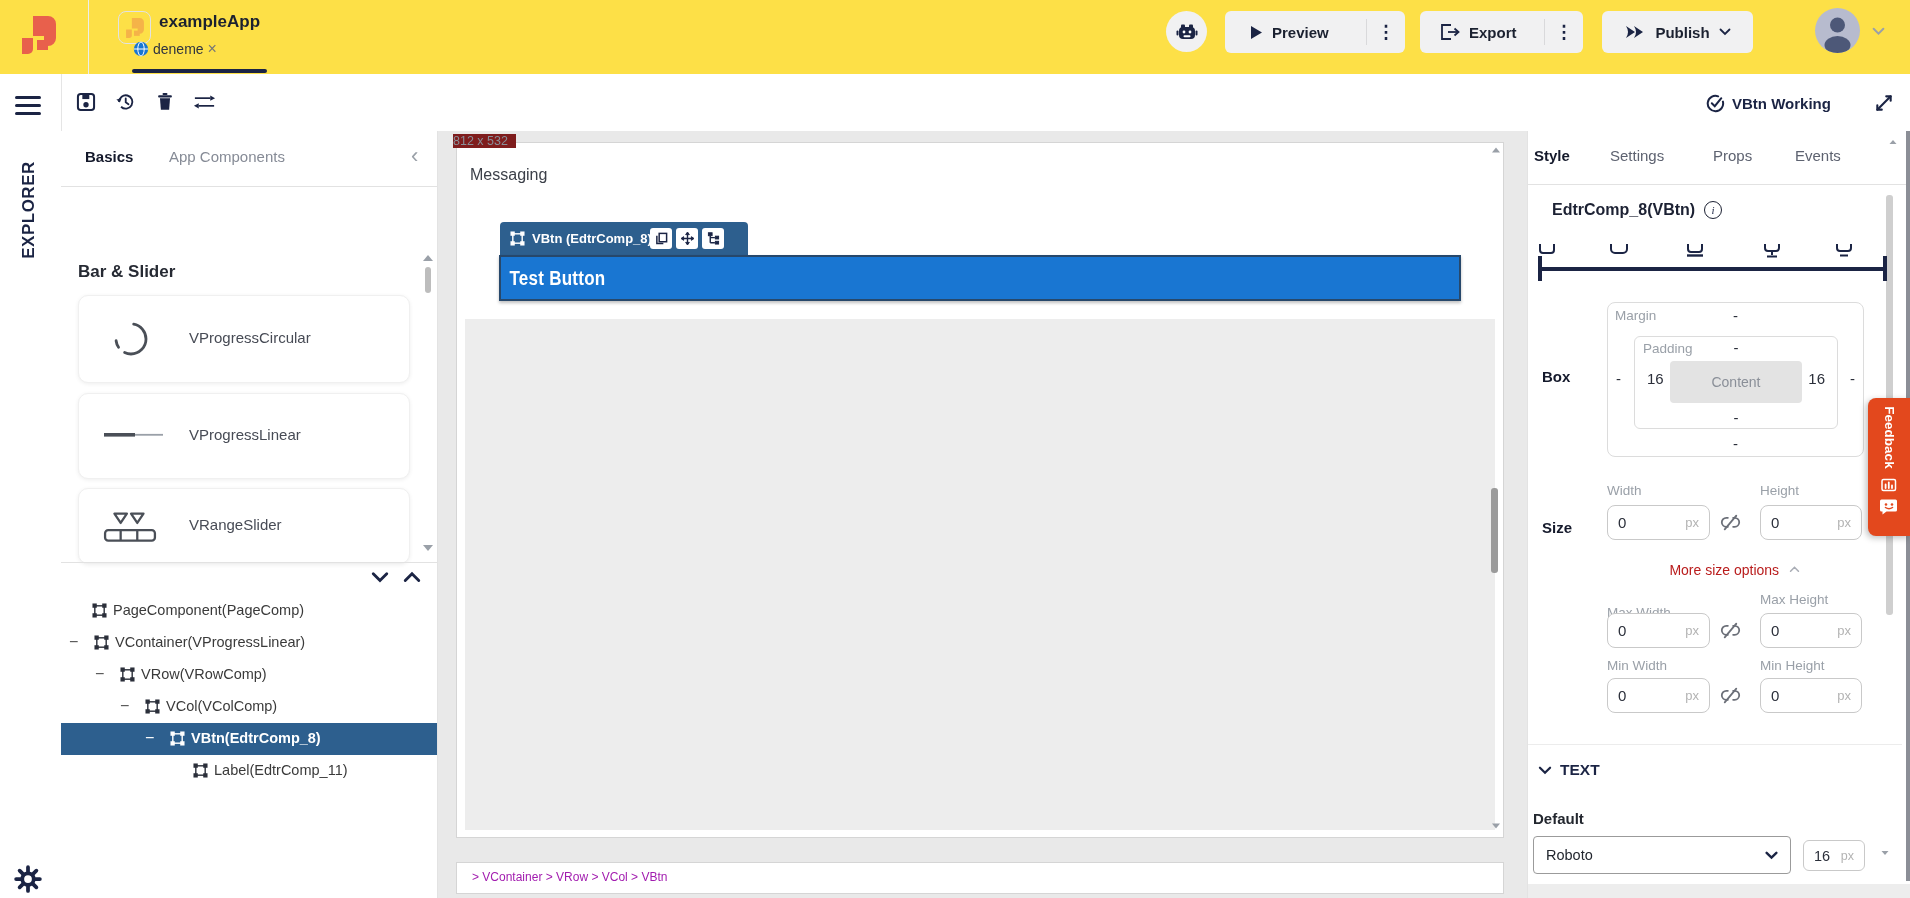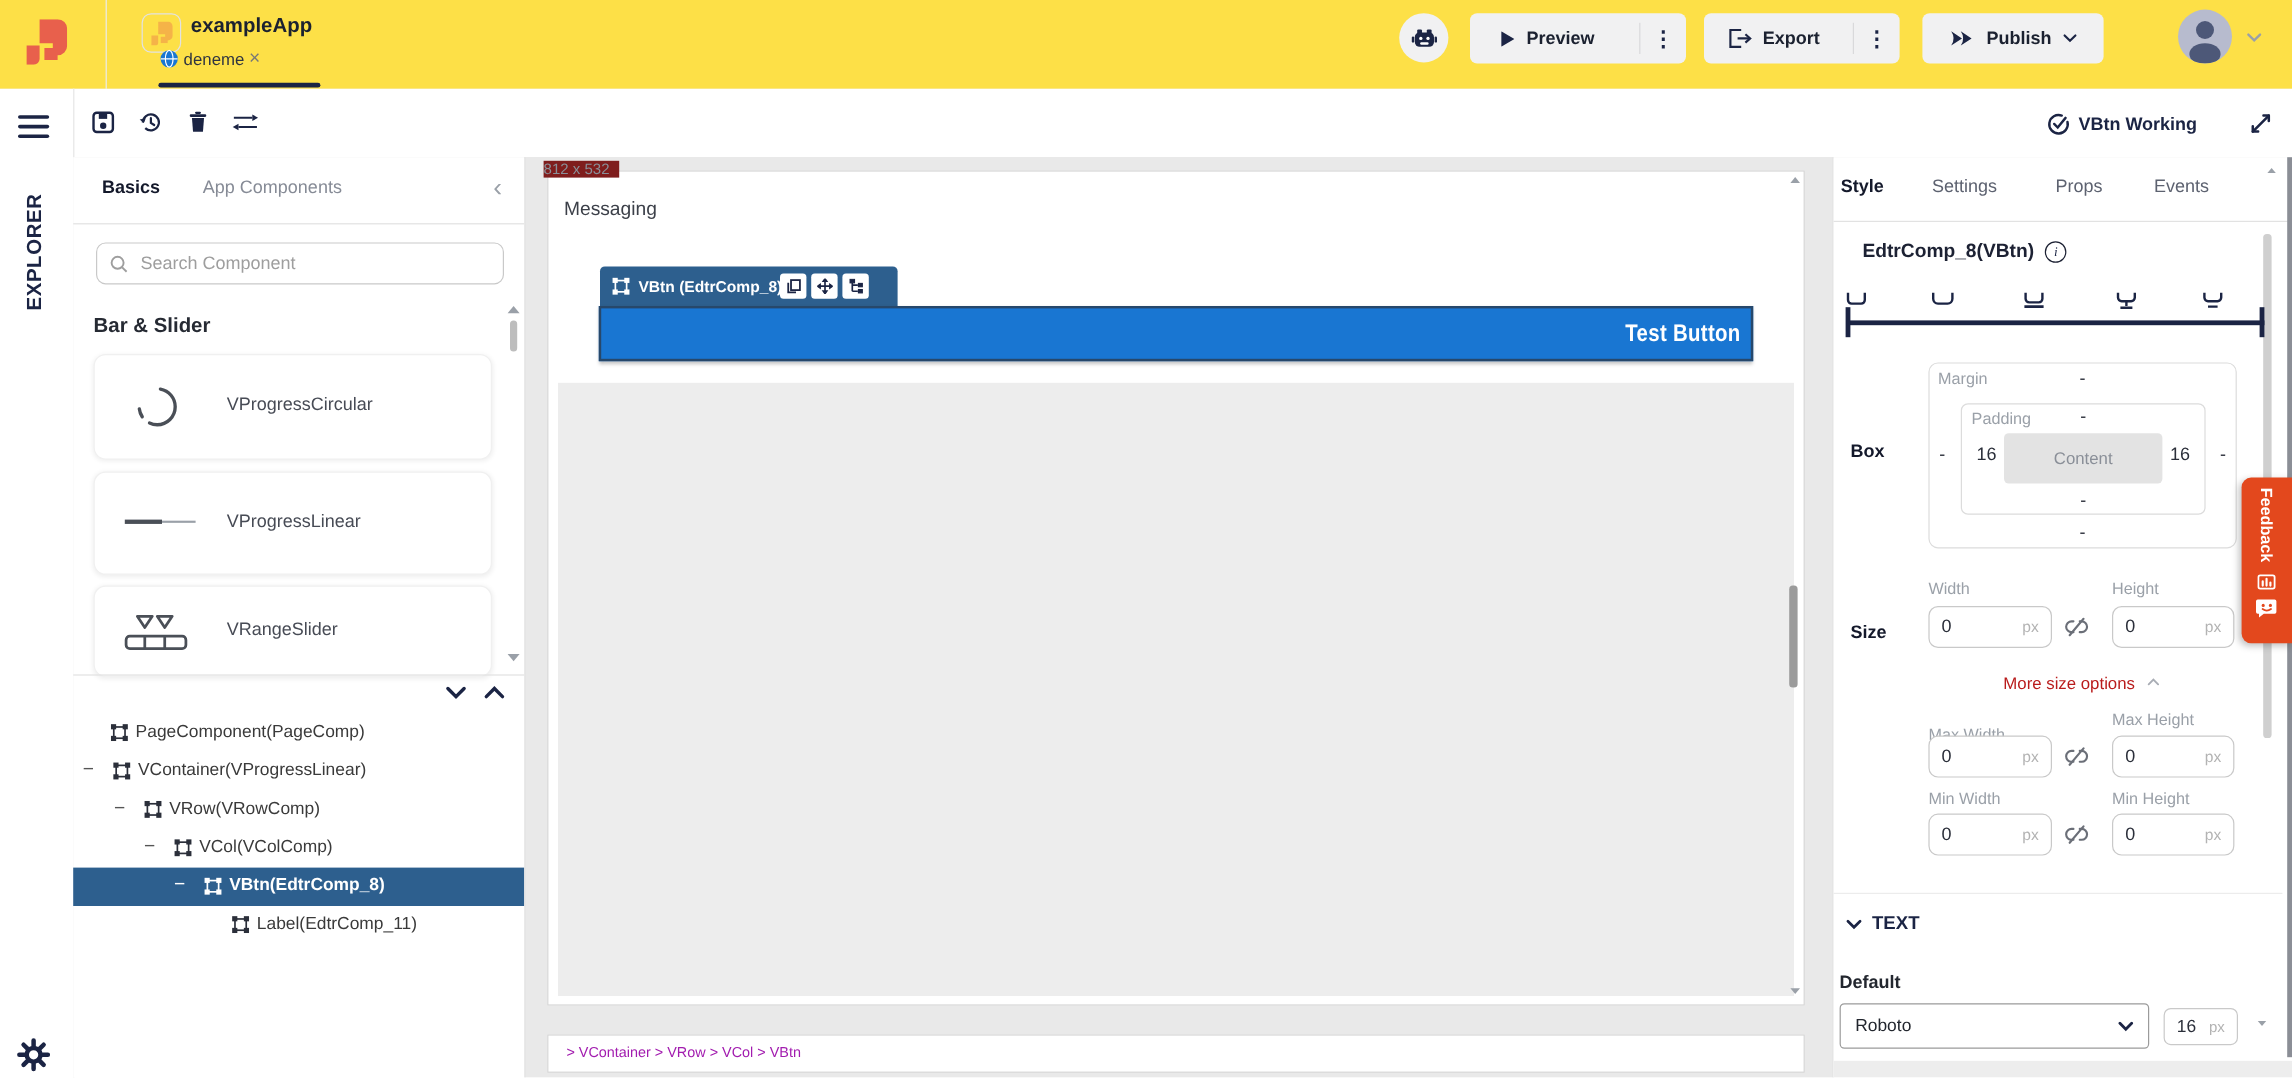--- a/index.html
+++ b/index.html
@@ -52,21 +52,21 @@
   .trow.selected svg{color:#fff}
   .selico{color:#2b2f3a}
   
   #center{left:437px;top:131px;width:1091px;height:767px;background:#e9e9e9;border-left:1px solid #e3e3e3;border-right:1px solid #e3e3e3;box-sizing:border-box}
   #canvas{left:18px;top:11px;width:1048px;height:696px;background:#fff;border:1px solid #d5d5d5;box-sizing:border-box}
   .size-lbl{font-size:12.5px;color:#8a8f98;background:#7f1d1d;padding-right:8px}
   .page-title{font-size:16px;color:#3c4049}
   .seltab{left:43px;top:79px;width:248px;height:33px;background:#2d5f8e;border-radius:4px 4px 0 0}
   .seltab .lbl{position:absolute;left:32px;top:9px;font-size:13px;font-weight:600;color:#fff;white-space:nowrap}
   .minibtn{position:absolute;top:6px;width:22px;height:21px;background:#fff;border-radius:3px;display:flex;align-items:center;justify-content:center;color:#1b2444}
-  .testbtn{left:42px;top:112px;width:962px;height:46px;background:#1976d2;border:2px solid #27486b;box-sizing:border-box;display:flex;align-items:center;justify-content:flex-end;box-shadow:0 2px 3px rgba(0,0,0,.25)}
+  .testbtn{left:42px;top:112px;width:962px;height:46px;background:#1976d2;border:2px solid #27486b;box-sizing:border-box;display:flex;align-items:center;justify-content:flex-start;box-shadow:0 2px 3px rgba(0,0,0,.25)}
   .testbtn .lbl{color:#fff;font-size:20px;font-weight:bold;transform:scaleX(.85);letter-spacing:.3px}
   .container-area{left:8px;top:176px;width:1030px;height:511px;background:#ededed}
   .crumbbar{left:18px;top:731px;width:1048px;height:32px;background:#fff;border:1px solid #d5d5d5;box-sizing:border-box}
   .crumbbar .lbl{position:absolute;left:15px;top:7px;font-size:12px;color:#a21caf}
   
   #rightpanel{left:1528px;top:131px;width:382px;height:767px;background:#fff}
   .rp-tabs{left:0;top:0;width:382px;height:53px;border-bottom:1px solid #e2e2e2}
   .comp-title{font-size:16px;font-weight:bold;color:#1c2133}
   .info-ic{width:18px;height:18px;border:1.6px solid #1c2133;border-radius:50%;font-size:11px;font-style:italic;font-family:"Liberation Serif",serif;display:flex;align-items:center;justify-content:center;box-sizing:border-box}
   .variant{color:#1b2444}
@@ -227,27 +227,20 @@
   </svg>
 </div>
 
 <div id="leftpanel" class="abs">
   <div class="abs lp-tabs">
     <span class="abs tab-bold" style="left:24px;top:17px">Basics</span>
     <span class="abs tab-dim" style="left:108px;top:17px">App Components</span>
     <span class="abs" style="left:350px;top:12px;font-size:22px;color:#9aa0a8">‹</span>
   </div>
 
-  <div class="abs searchbox">
-    <svg width="16" height="16" viewBox="0 0 16 16" fill="none" stroke="#9e9e9e" stroke-width="1.6">
-      <circle cx="7" cy="7" r="5"></circle>
-        <line x1="10.8" y1="10.8" x2="14.5" y2="14.5"></line>
-    </svg>
-    <input placeholder="Search Component" style="">
-  </div>
 
   <div class="abs sec-title" style="left:17px;top:131px">Bar &amp; Slider</div>
   <div class="abs tri up" style="left:362px;top:124px"></div>
   <div class="abs scroll-thumb" style="left:364px;top:136px;width:6px;height:26px"></div>
   <div class="abs tri down" style="left:362px;top:414px"></div>
 
   <div class="abs card" style="top:164px;height:86px">
     <svg style="position:absolute;left:30px;top:21px" width="44" height="44" viewBox="0 0 44 44">
       <circle cx="22" cy="22" r="15" fill="none" stroke="#4a4f57" stroke-width="2.8" stroke-linecap="round" stroke-dasharray="52 8 7 28" stroke-dashoffset="22"></circle>
     </svg>

